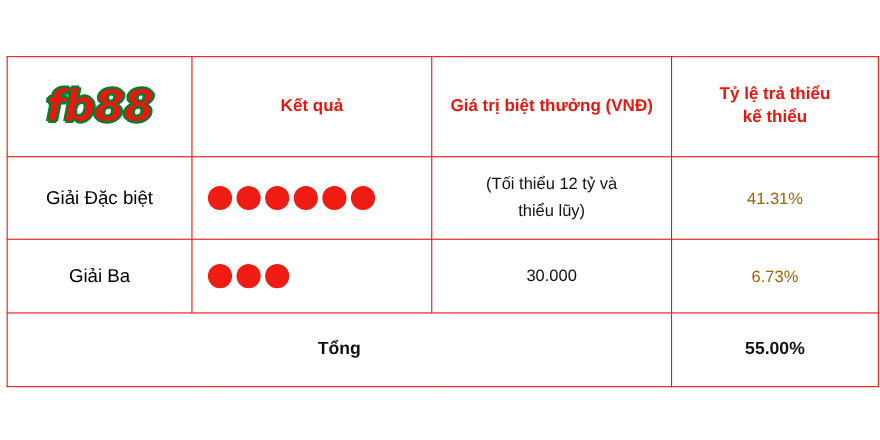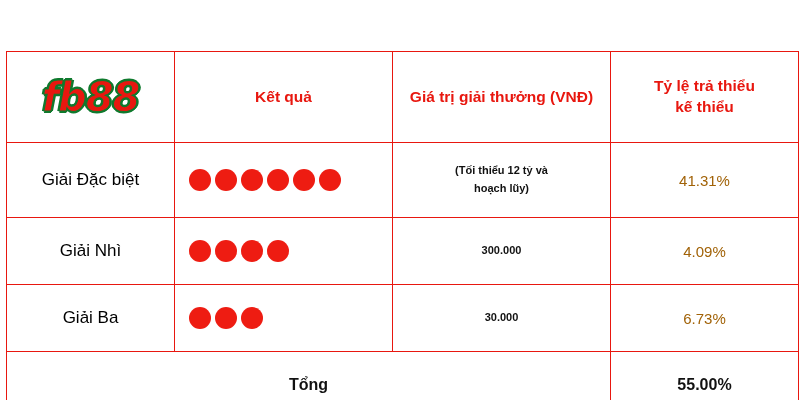--- a/index.html
+++ b/index.html
@@ -89,24 +89,23 @@
     padding-left: 8px;
   }
   .dot {
     width: 22px;
     height: 22px;
     border-radius: 50%;
     background: #ee1c12;
     flex: 0 0 auto;
   }
   .value-cell {
-    font-size: 11px;
+    font-size: 15px;
     line-height: 1.6;
     color: #111111;
-    font-weight: bold;
   }
   .rate-cell {
     font-size: 15px;
     color: #a16207;
   }
   .row-tall td { height: 58px; }
   .row-mid td  { height: 50px; }
   .total-label {
     font-weight: bold;
     font-size: 16px;
@@ -131,60 +130,47 @@
       <col class="c-rate">
     </colgroup>
     <tbody>
       <tr>
         <td class="logo-cell">
           <div class="logo-wrap">
             <span class="logo">fb88</span>
           </div>
         </td>
         <td class="head-cell">Kết quả</td>
-        <td class="head-cell">Giá trị giải thưởng (VNĐ)</td>
+        <td class="head-cell">Giá trị biệt thưởng (VNĐ)</td>
         <td class="head-cell">
           <div>Tỷ lệ trả thiểu</div>
           <div>kế thiểu</div>
         </td>
       </tr>
 
       <tr class="row-tall">
         <td class="prize-name">Giải Đặc biệt</td>
         <td>
           <div class="dots">
             <span class="dot"></span>
             <span class="dot"></span>
             <span class="dot"></span>
             <span class="dot"></span>
             <span class="dot"></span>
             <span class="dot"></span>
           </div>
         </td>
         <td class="value-cell">
           <div>(Tối thiểu 12 tỷ và</div>
-          <div>hoạch lũy)</div>
+          <div>thiểu lũy)</div>
         </td>
         <td class="rate-cell">41.31%</td>
       </tr>
 
 
-      <tr class="row-mid">
-        <td class="prize-name">Giải Nhì</td>
-        <td>
-          <div class="dots">
-            <span class="dot"></span>
-            <span class="dot"></span>
-            <span class="dot"></span>
-            <span class="dot"></span>
-          </div>
-        </td>
-        <td class="value-cell">300.000</td>
-        <td class="rate-cell">4.09%</td>
-      </tr>
 
       <tr class="row-mid">
         <td class="prize-name">Giải Ba</td>
         <td>
           <div class="dots">
             <span class="dot"></span>
             <span class="dot"></span>
             <span class="dot"></span>
           </div>
         </td>

